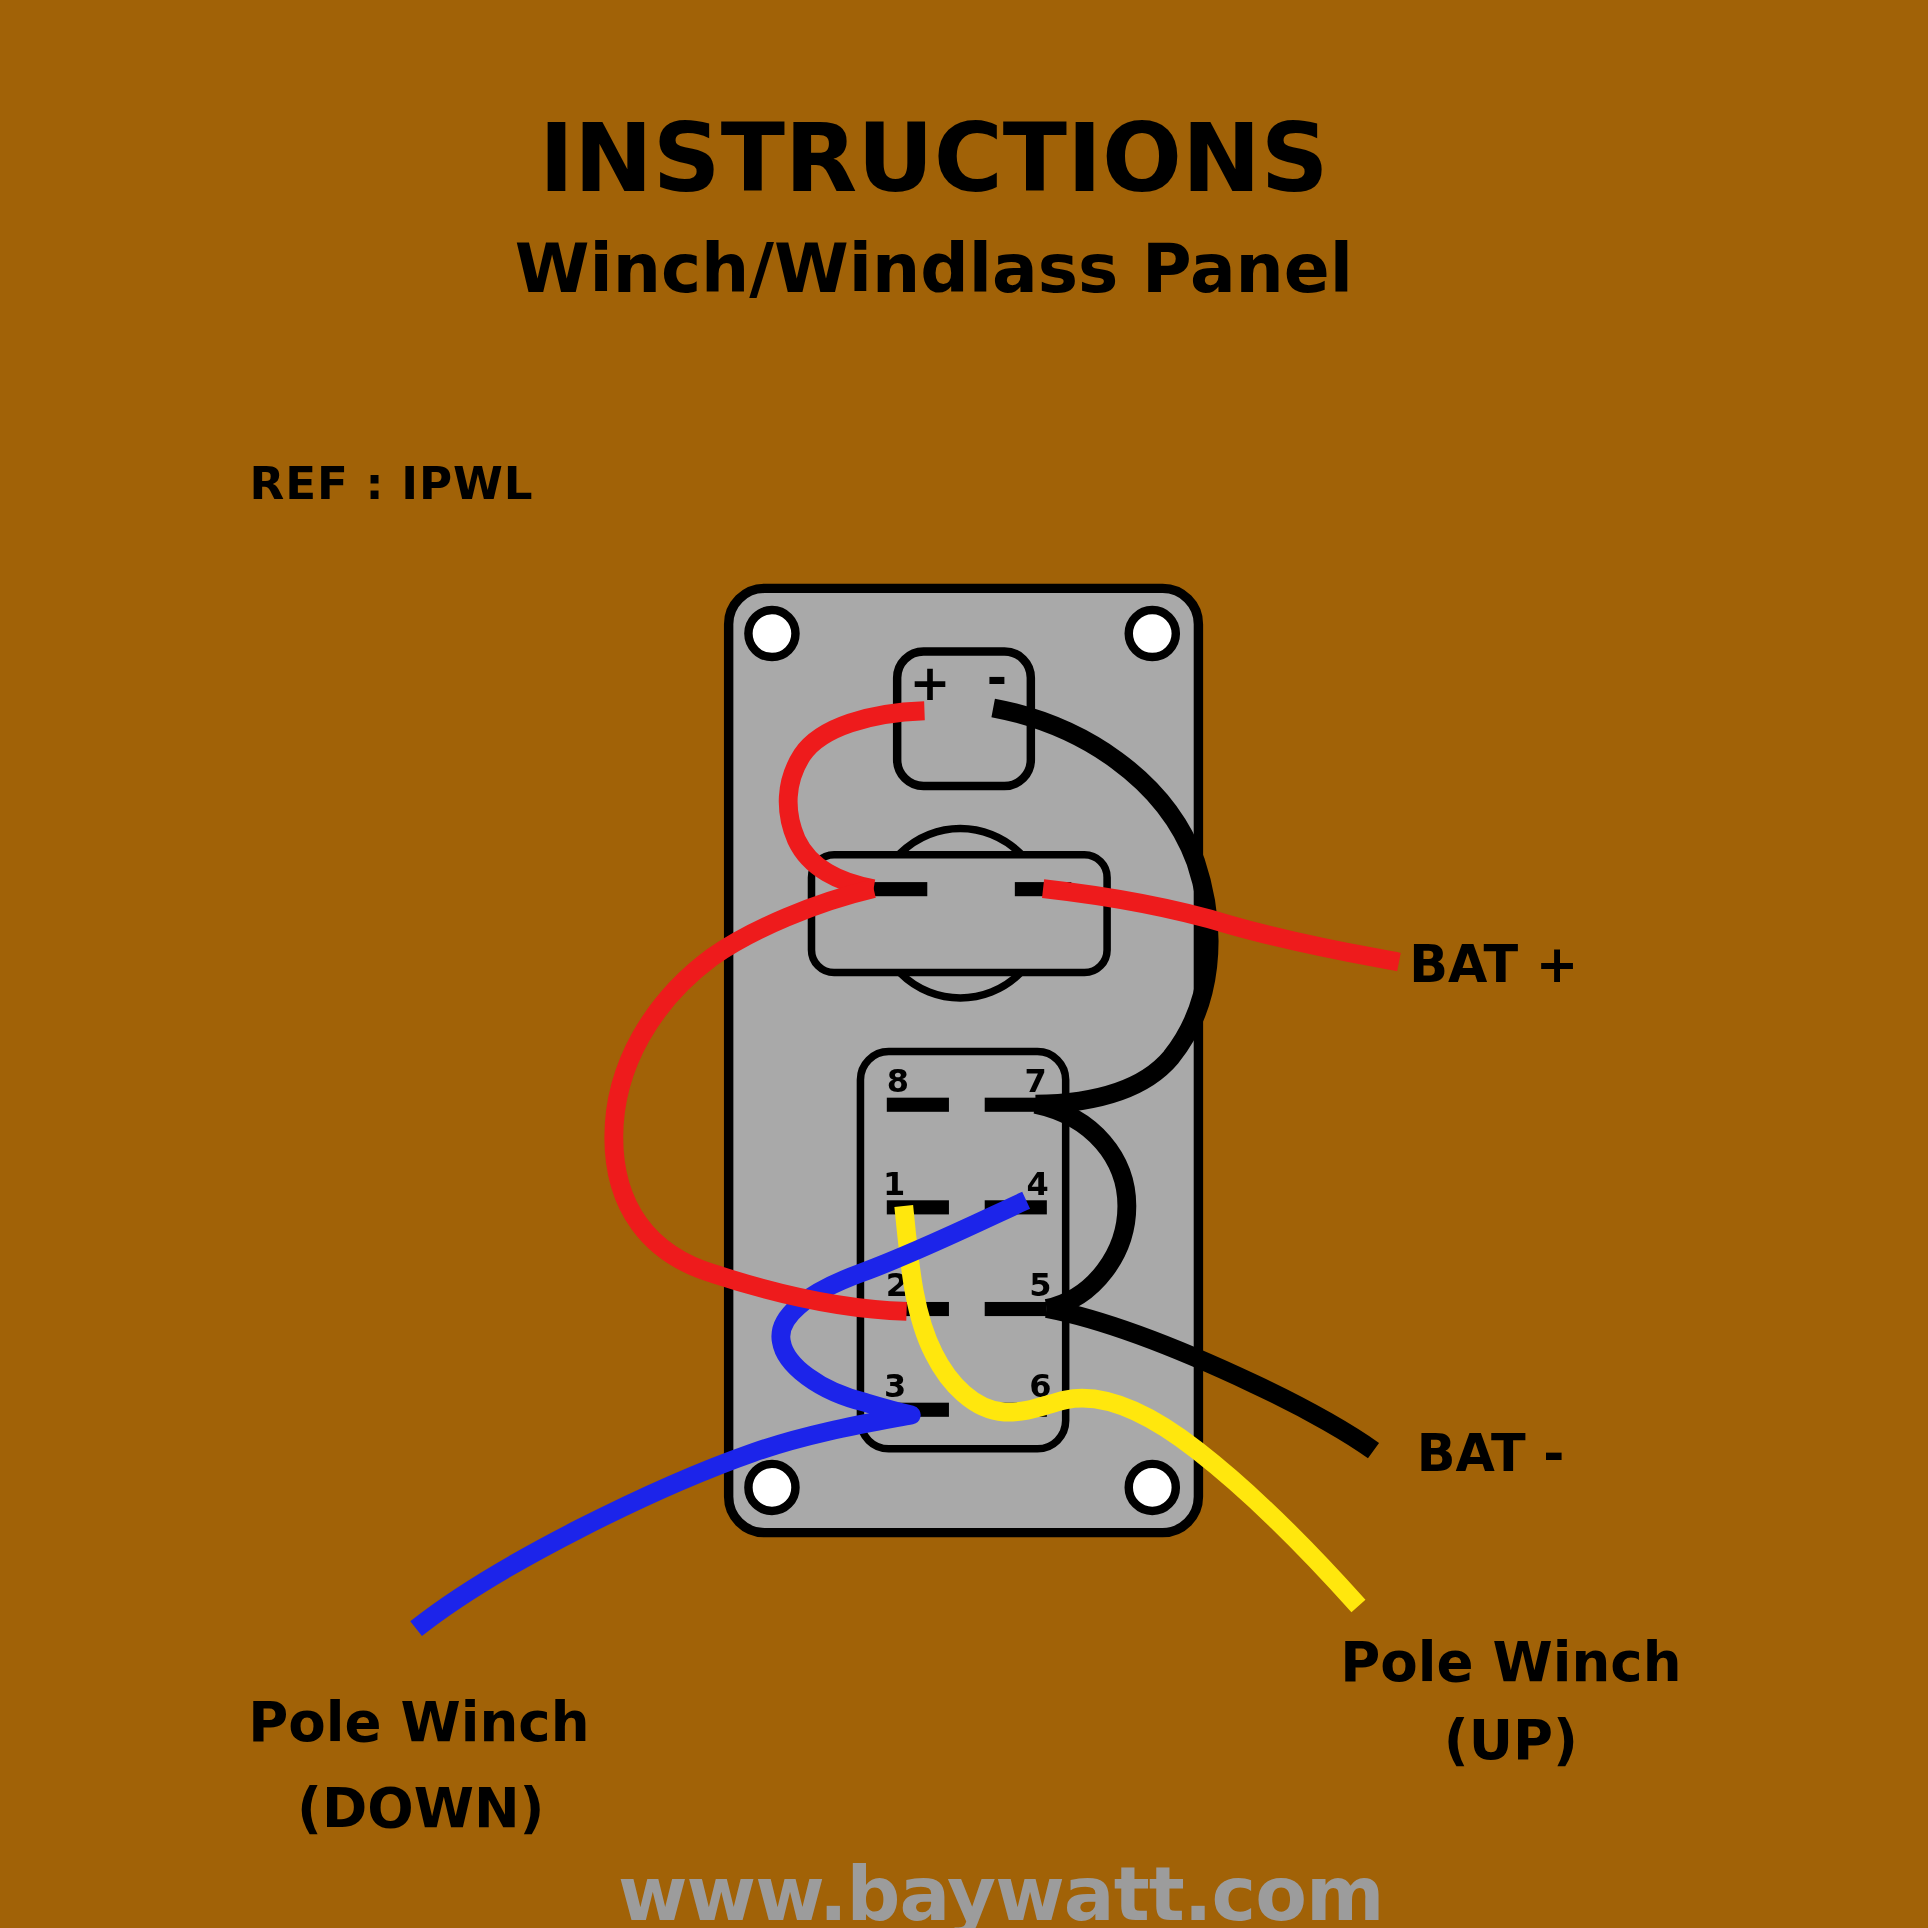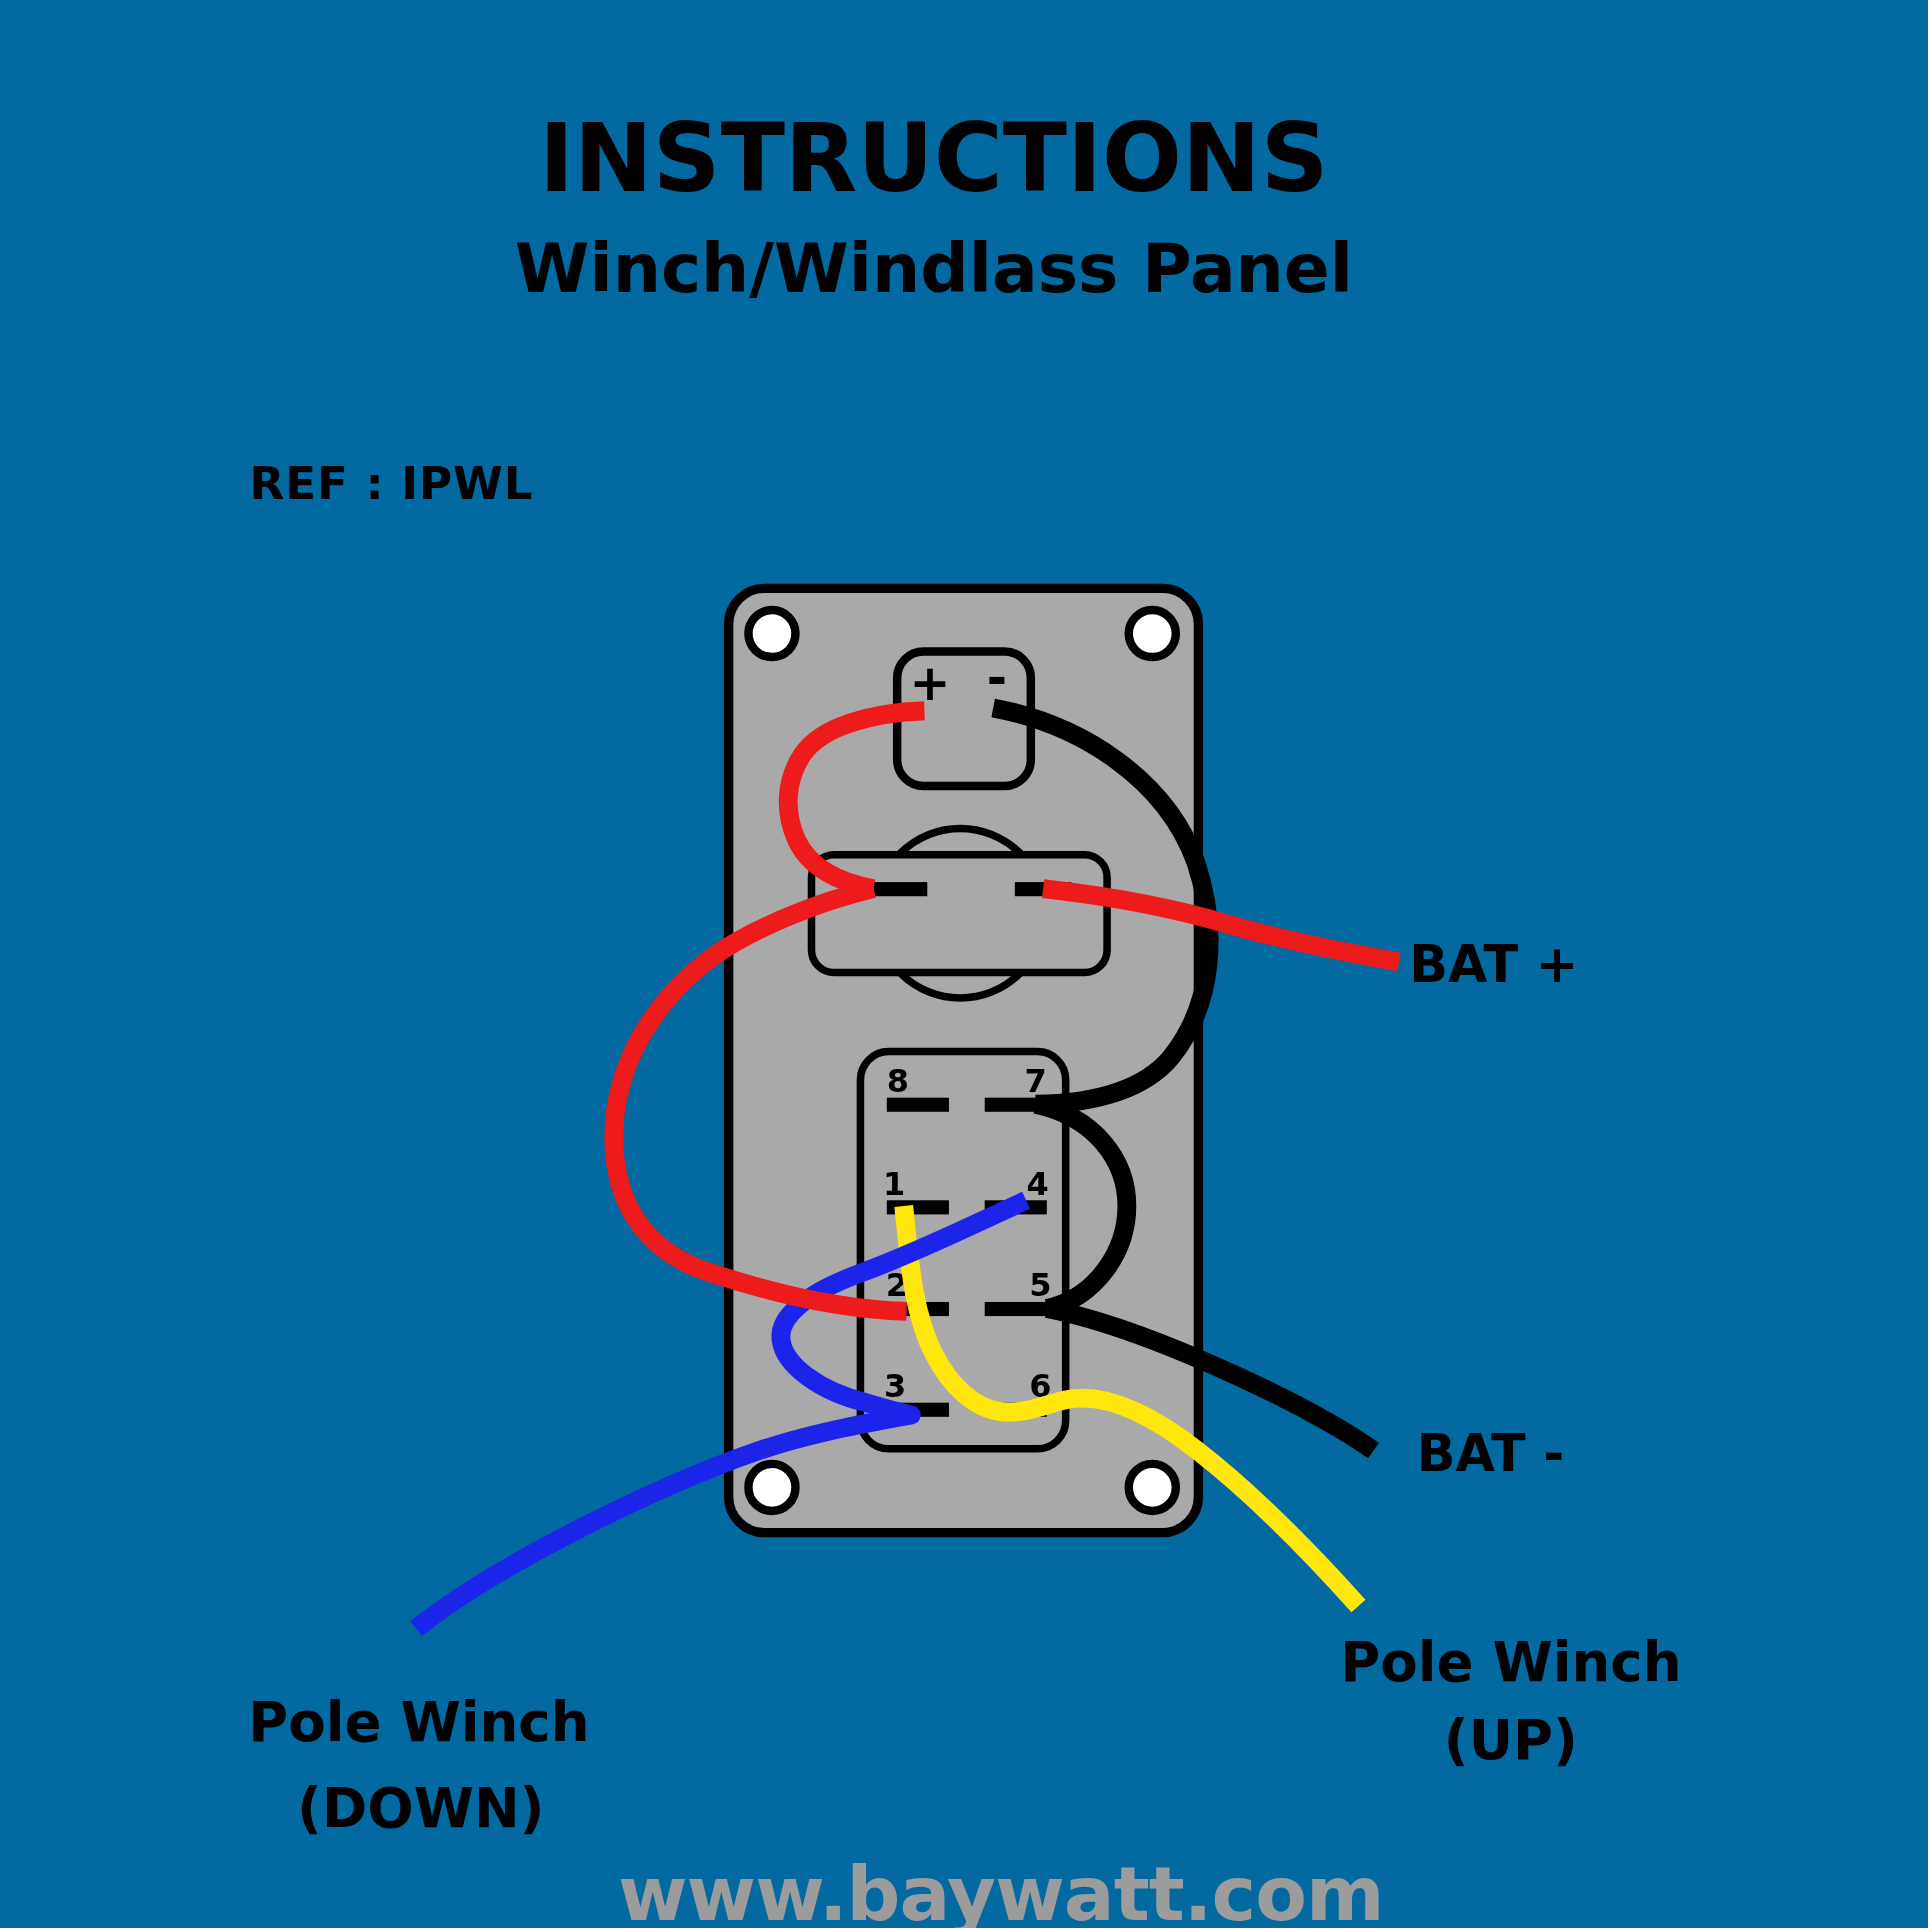--- a/index.html
+++ b/index.html
@@ -1,16 +1,16 @@
 <!DOCTYPE html>
 <html style="font-size:15px"><head>
 <meta charset="utf-8">
 <style>
   html,body{margin:0;padding:0;background:#ffffff;}
-  #stage{position:relative;width:1928px;height:1928px;background:#0369a1;overflow:hidden;
+  #stage{position:relative;width:1928px;height:1928px;background:#a16207;overflow:hidden;
          font-family:"DejaVu Sans","Liberation Sans",sans-serif;}
   svg{position:absolute;left:0;top:0;}
   text{font-family:"DejaVu Sans","Liberation Sans",sans-serif;}
 </style>
 </head>
 <body>
 
 <div id="stage">
 <svg width="1928" height="1928" viewBox="0 0 2048 2048">
 

